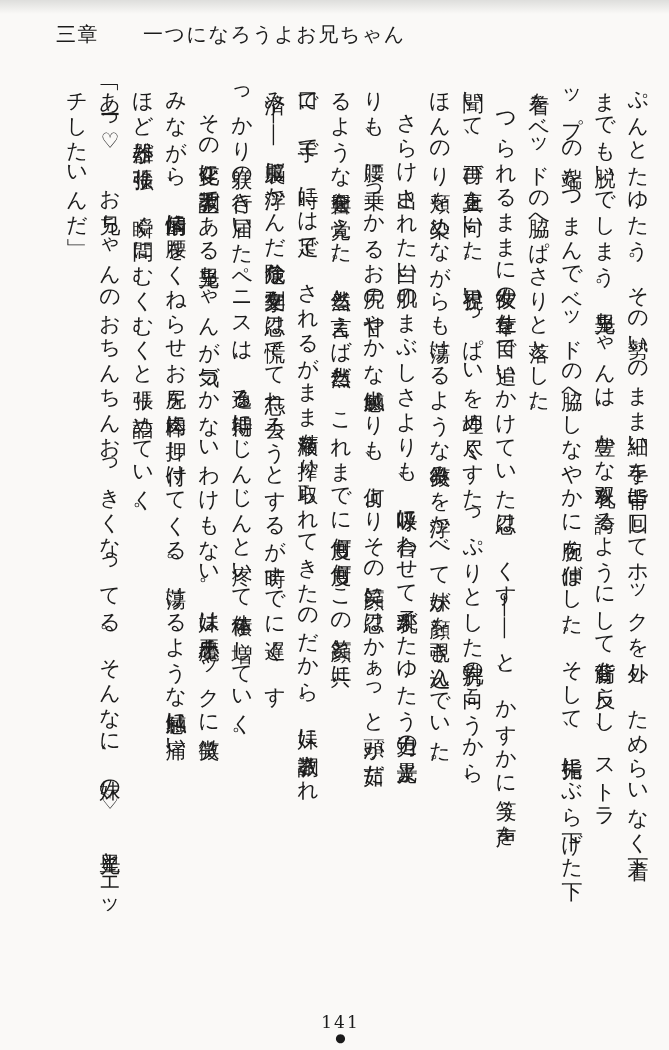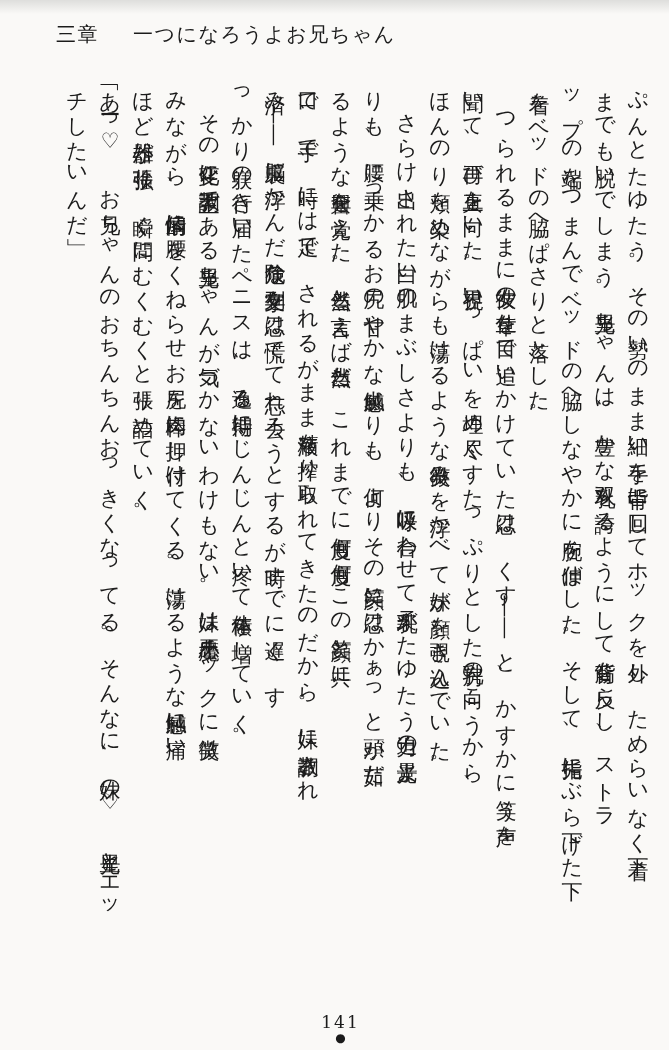--- a/index.html
+++ b/index.html
@@ -29,21 +29,21 @@
   }
   .chapter-heading {
     position: absolute;
     top: 21px;
     left: 56px;
     font-size: 20px;
     letter-spacing: 1.5px;
     white-space: nowrap;
   }
   .chapter-title {
-    margin-left: 34px;
+    margin-left: 44px;
   }
   .text-block {
     position: absolute;
     top: 77px;
     right: 21px;
     height: 880px;
     writing-mode: vertical-rl;
     text-orientation: mixed;
     font-size: 21px;
     line-height: 1;

